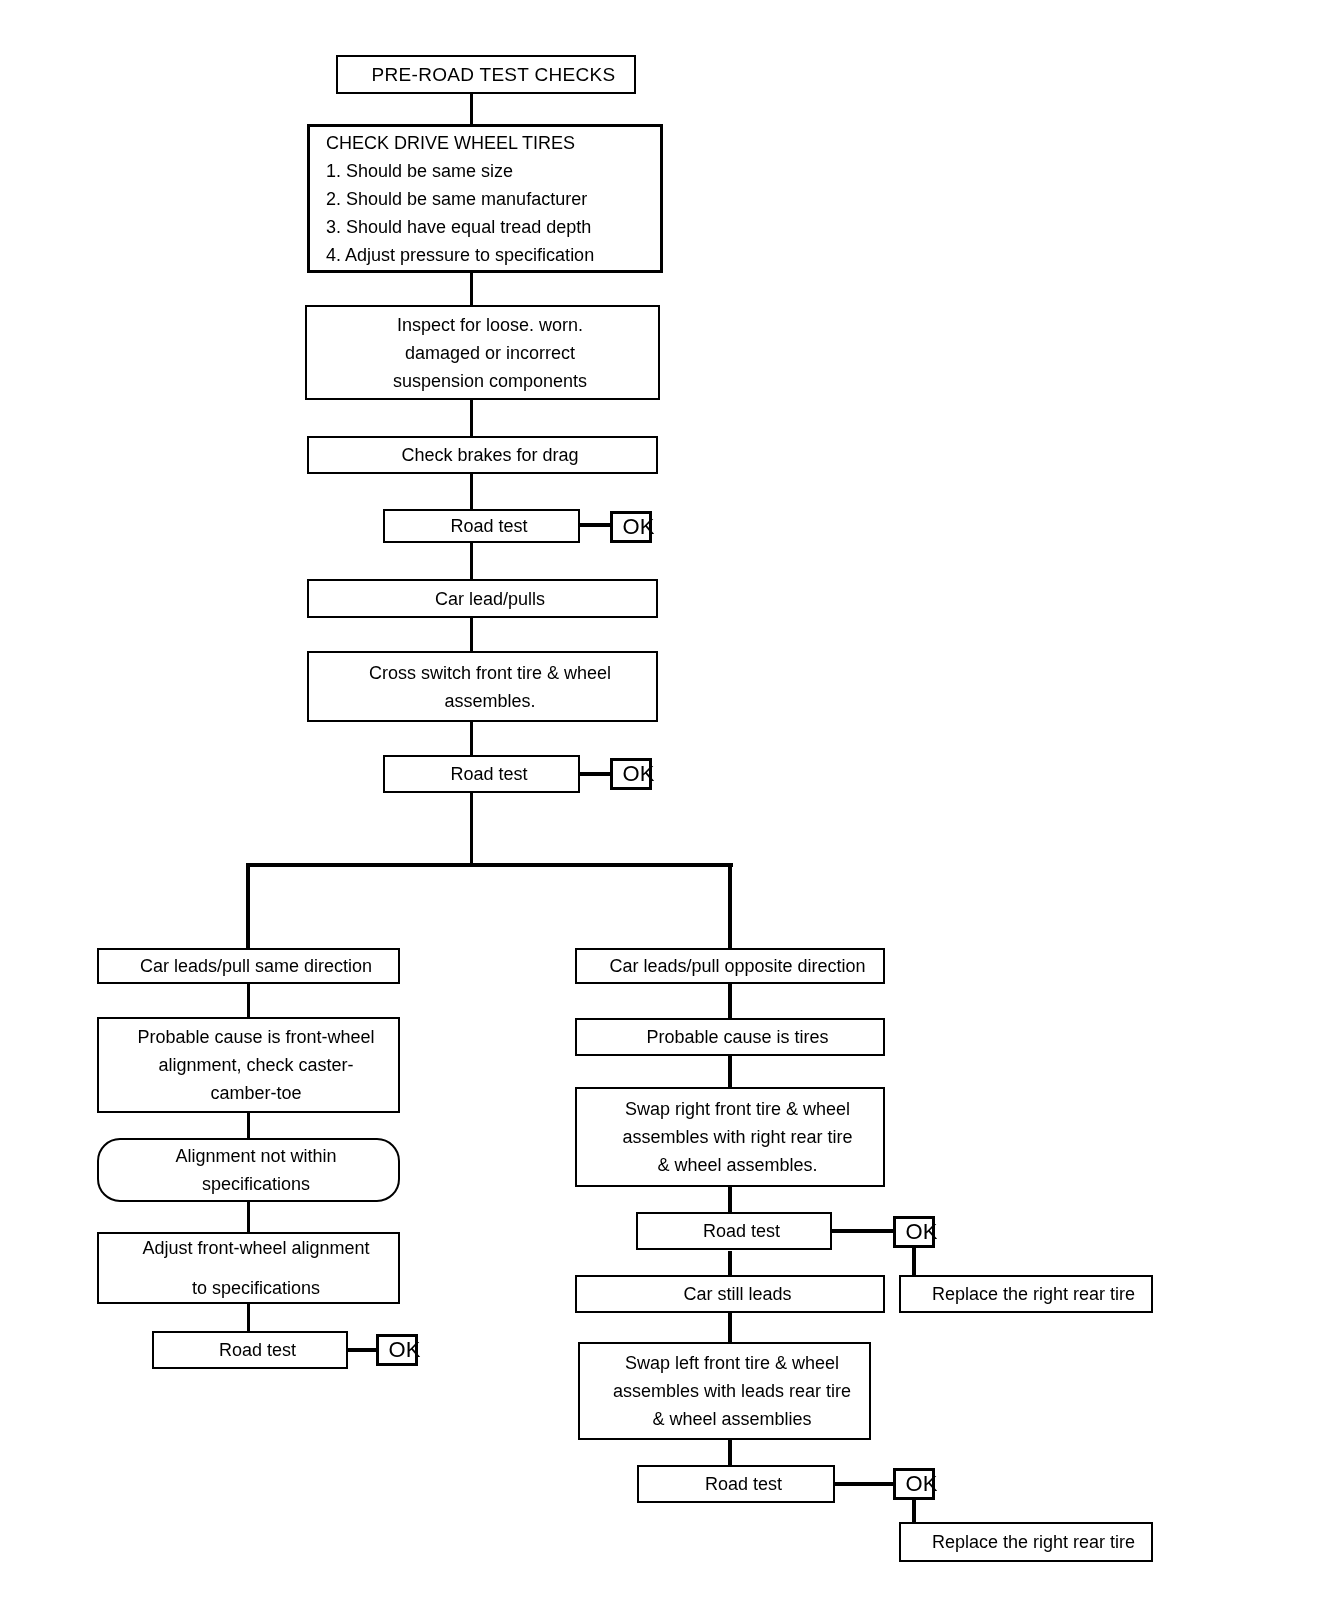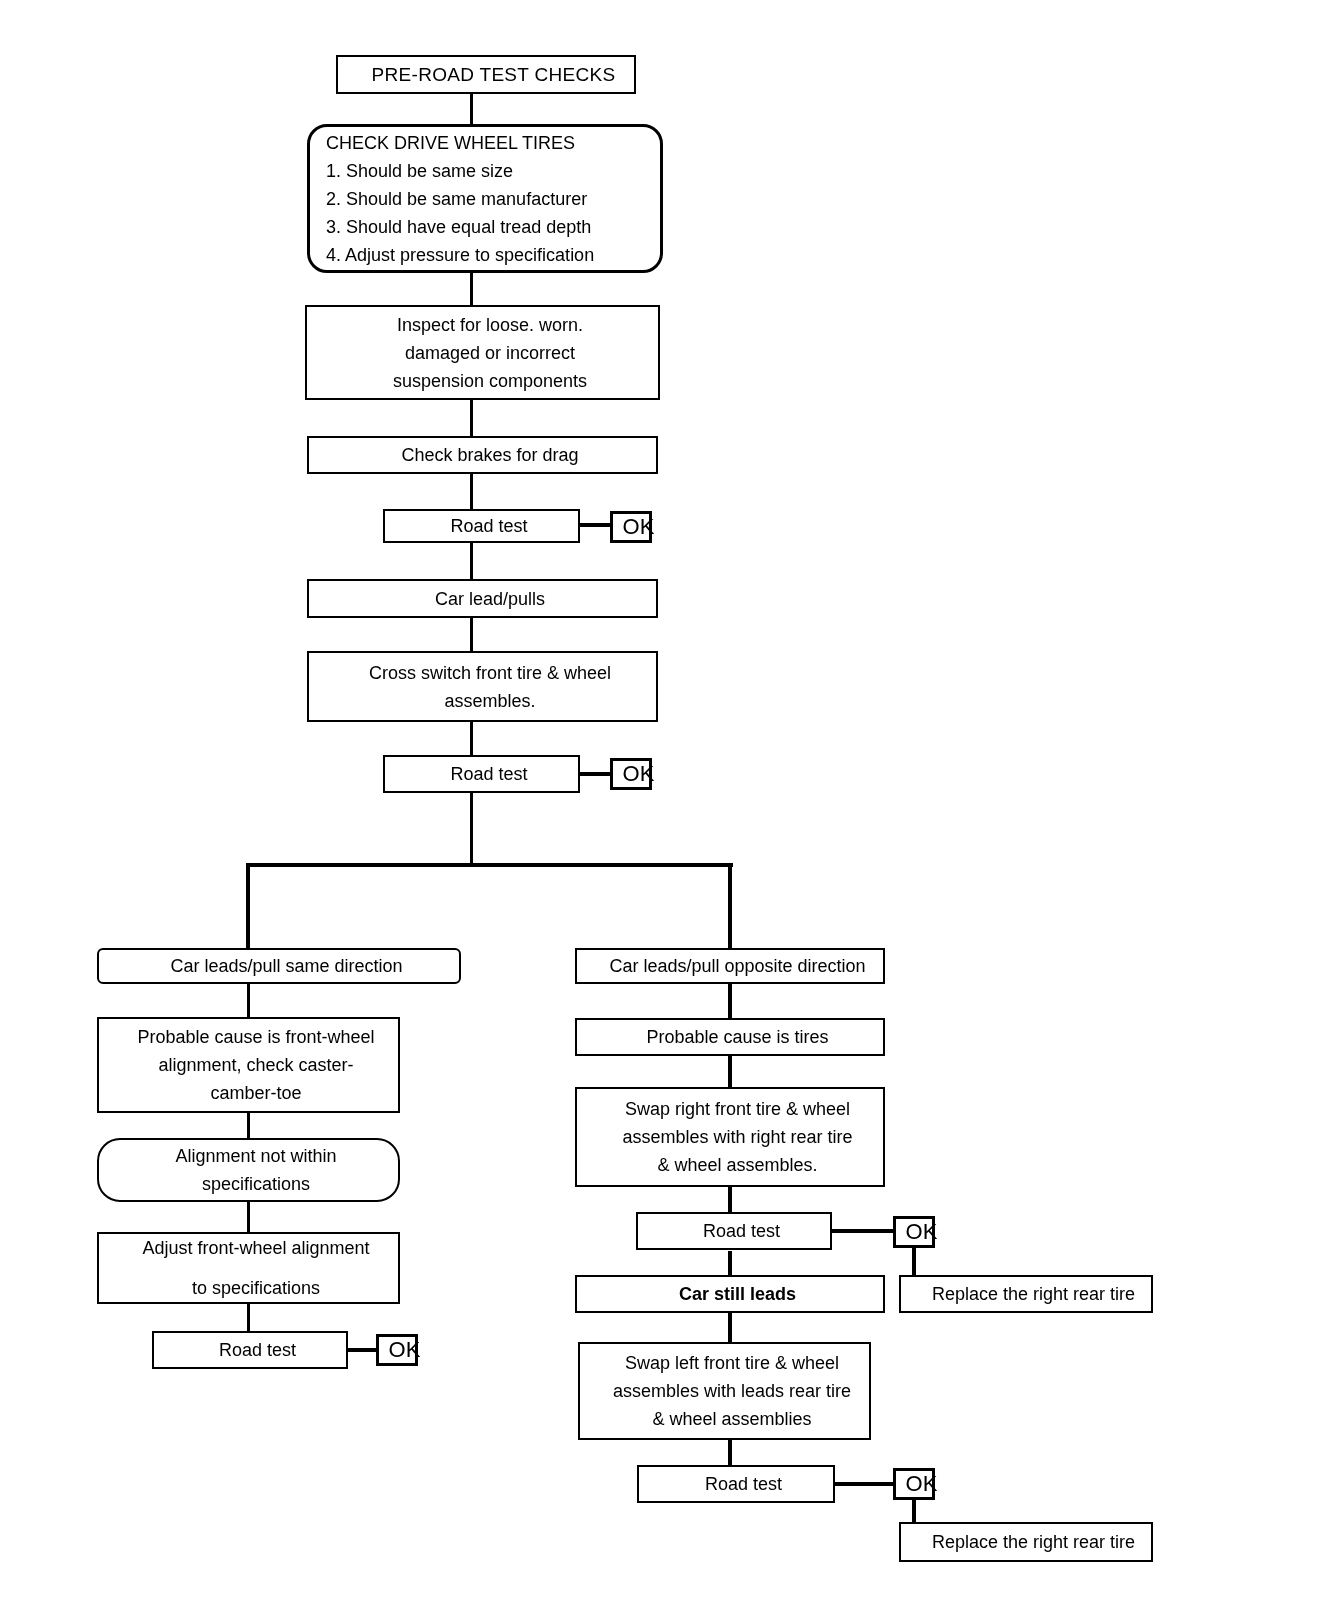--- a/index.html
+++ b/index.html
@@ -30,21 +30,20 @@
     white-space: nowrap;
     padding-left: 15px;
   }
   .box.thick { border-width: 3px; }
   .box.title-box { font-size: 19px; letter-spacing: 0.3px; }
   .box.list {
     align-items: flex-start;
     text-align: left;
     padding-left: 16px;
     line-height: 28px;
-    border-radius: 20px;
   }
   .box.ok {
     border-width: 3px;
     font-size: 22px;
   }
   .line {
     position: absolute;
     background: #000000;
   }
 </style>
@@ -122,21 +121,21 @@
     <div>assembles.</div>
   </div>
 
   <div class="box" style="left:383px; top:755px; width:197px; height:38px;">
     <div>Road test</div>
   </div>
   <div class="box ok" style="left:610px; top:758px; width:42px; height:32px;">
     <div>OK</div>
   </div>
 
-  <div class="box" style="left:97px; top:948px; width:364px; height:36px;border-radius:6px;">
+  <div class="box" style="left:97px; top:948px; width:303px; height:36px;">
     <div>Car leads/pull same direction</div>
   </div>
 
   <div class="box" style="left:97px; top:1017px; width:303px; height:96px;">
     <div>Probable cause is front-wheel</div>
     <div>alignment, check caster-</div>
     <div>camber-toe</div>
   </div>
 
   <div class="box" style="left:97px; top:1138px; width:303px; height:64px;border-radius:23px;">
@@ -170,21 +169,21 @@
     <div>&amp; wheel assembles.</div>
   </div>
 
   <div class="box" style="left:636px; top:1212px; width:196px; height:38px;">
     <div>Road test</div>
   </div>
   <div class="box ok" style="left:893px; top:1216px; width:42px; height:32px;">
     <div>OK</div>
   </div>
 
-  <div class="box" style="left:575px; top:1275px; width:310px; height:38px;font-weight:bold;">
+  <div class="box" style="left:575px; top:1275px; width:310px; height:38px;">
     <div>Car still leads</div>
   </div>
 
   <div class="box" style="left:899px; top:1275px; width:254px; height:38px;">
     <div>Replace the right rear tire</div>
   </div>
 
   <div class="box" style="left:578px; top:1342px; width:293px; height:98px;">
     <div>Swap left front tire &amp; wheel</div>
     <div>assembles with leads rear tire</div>

